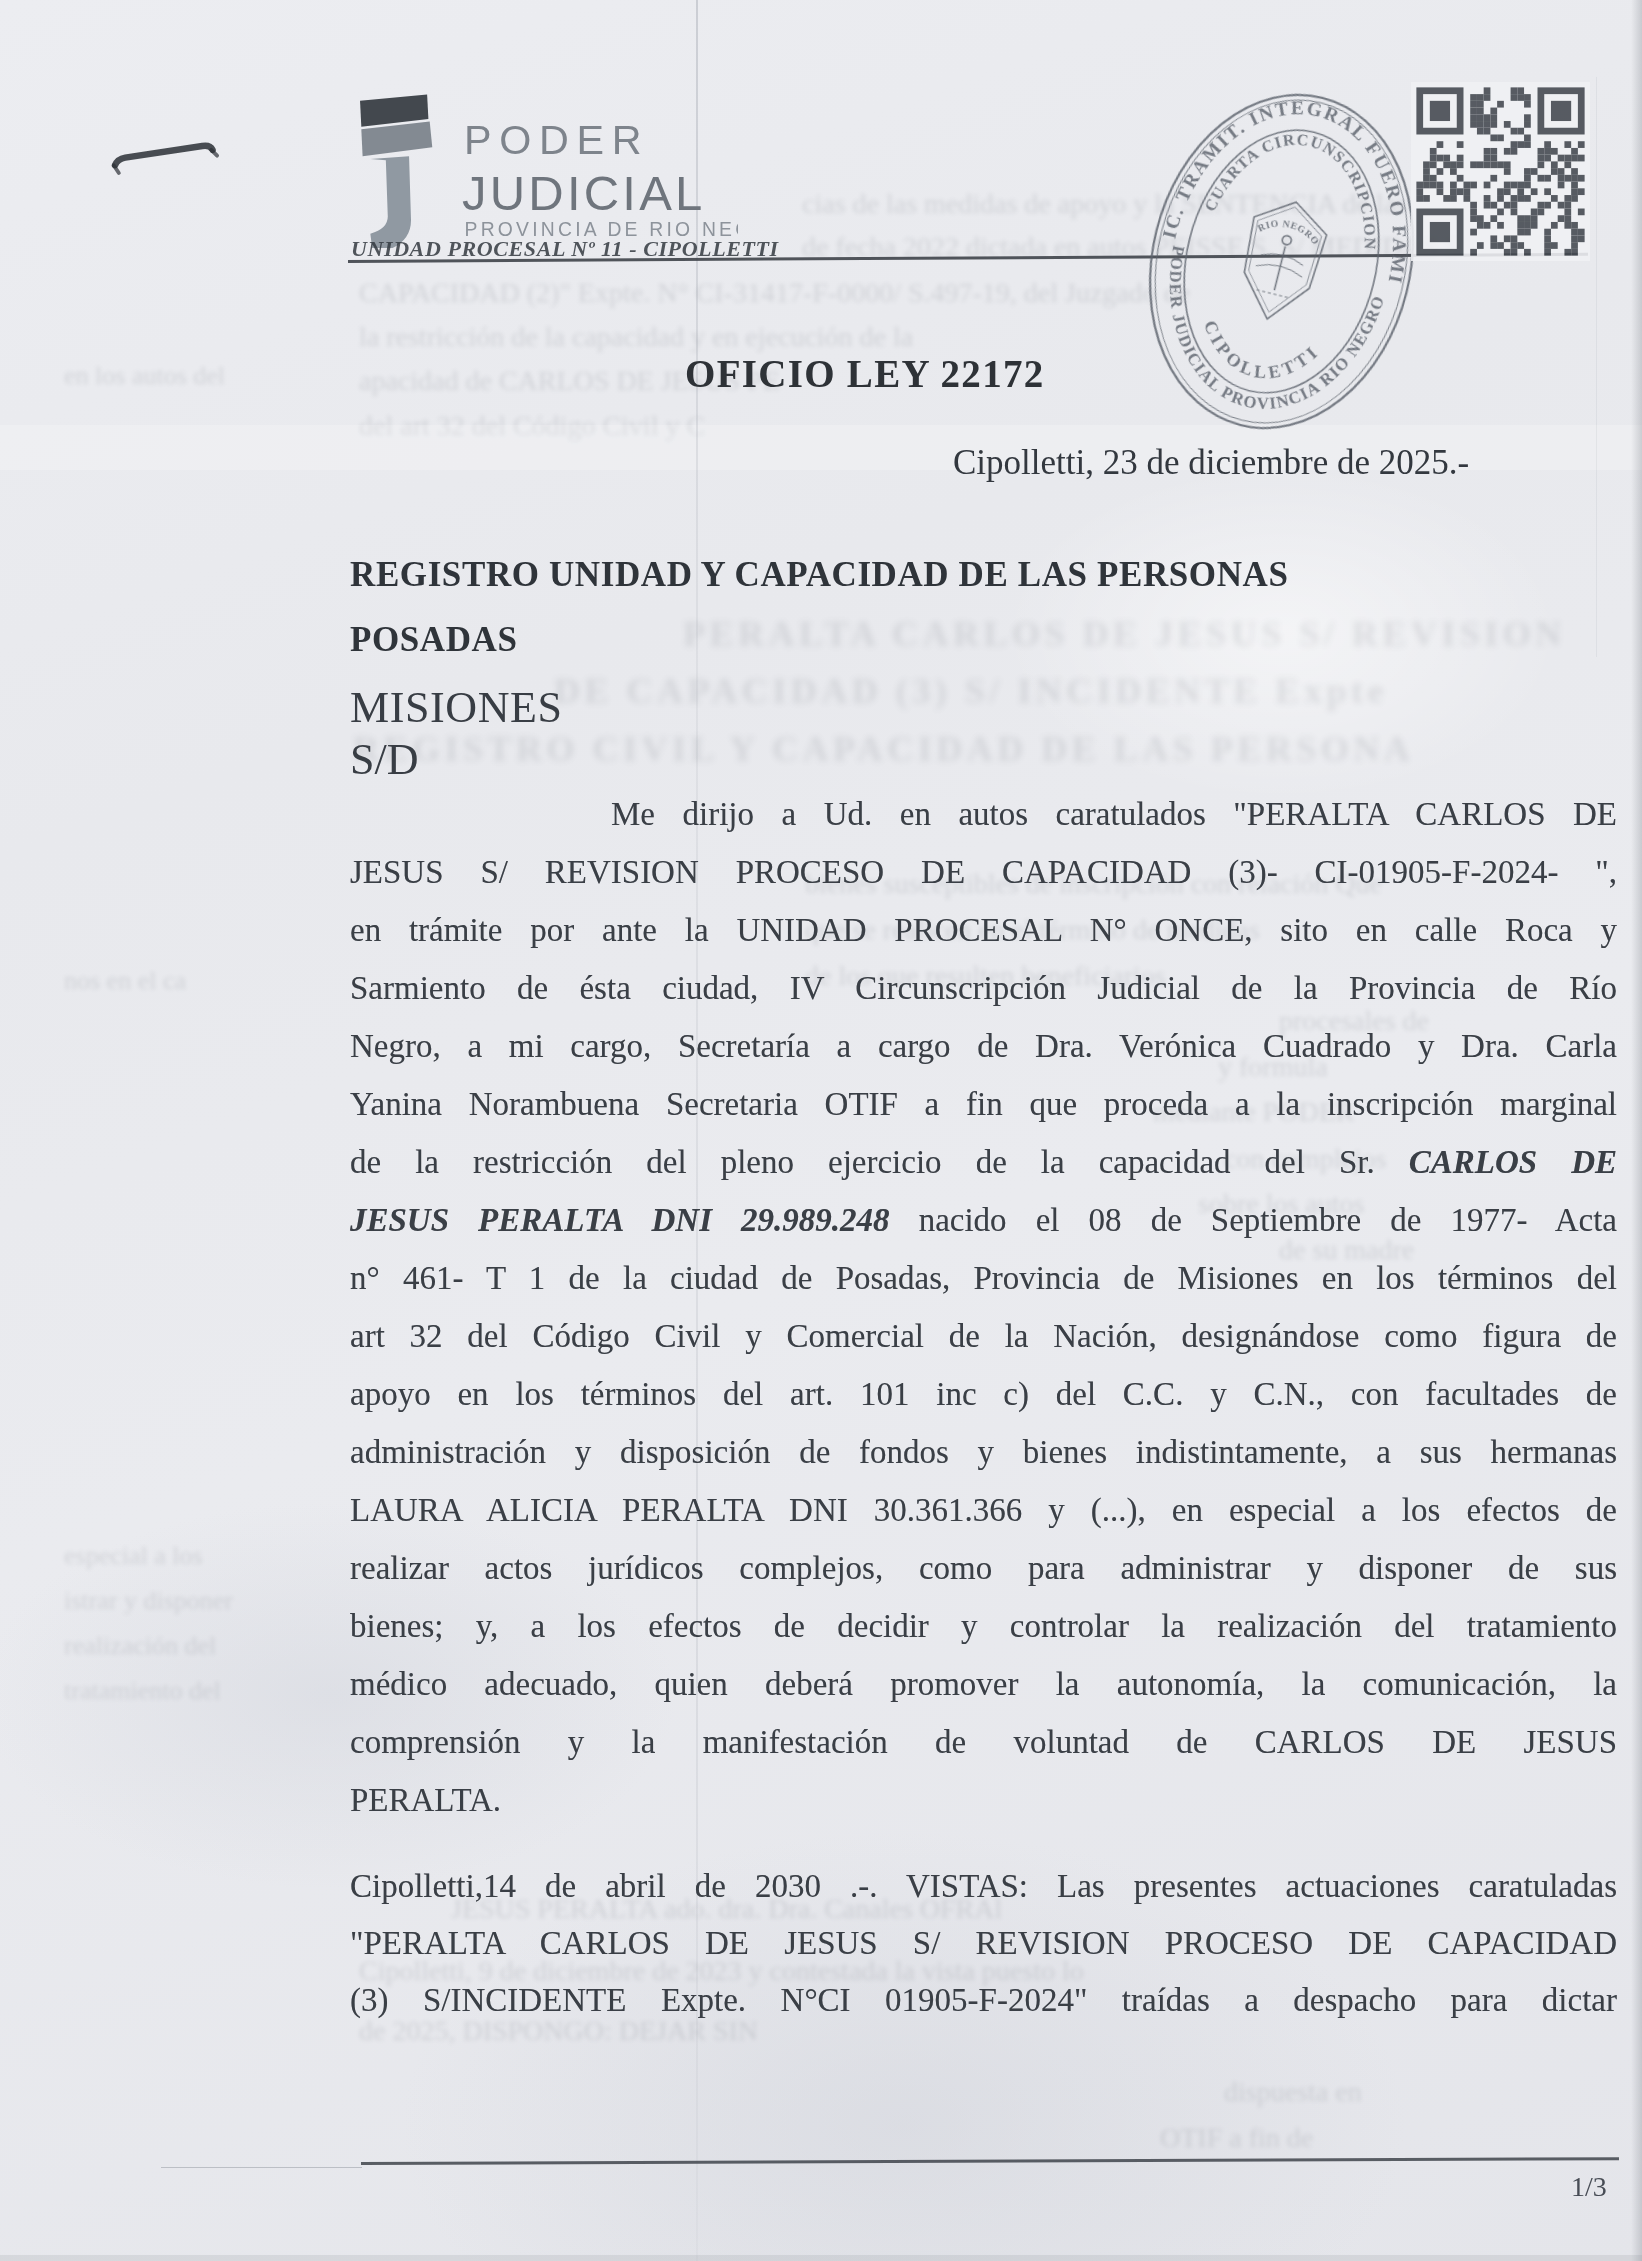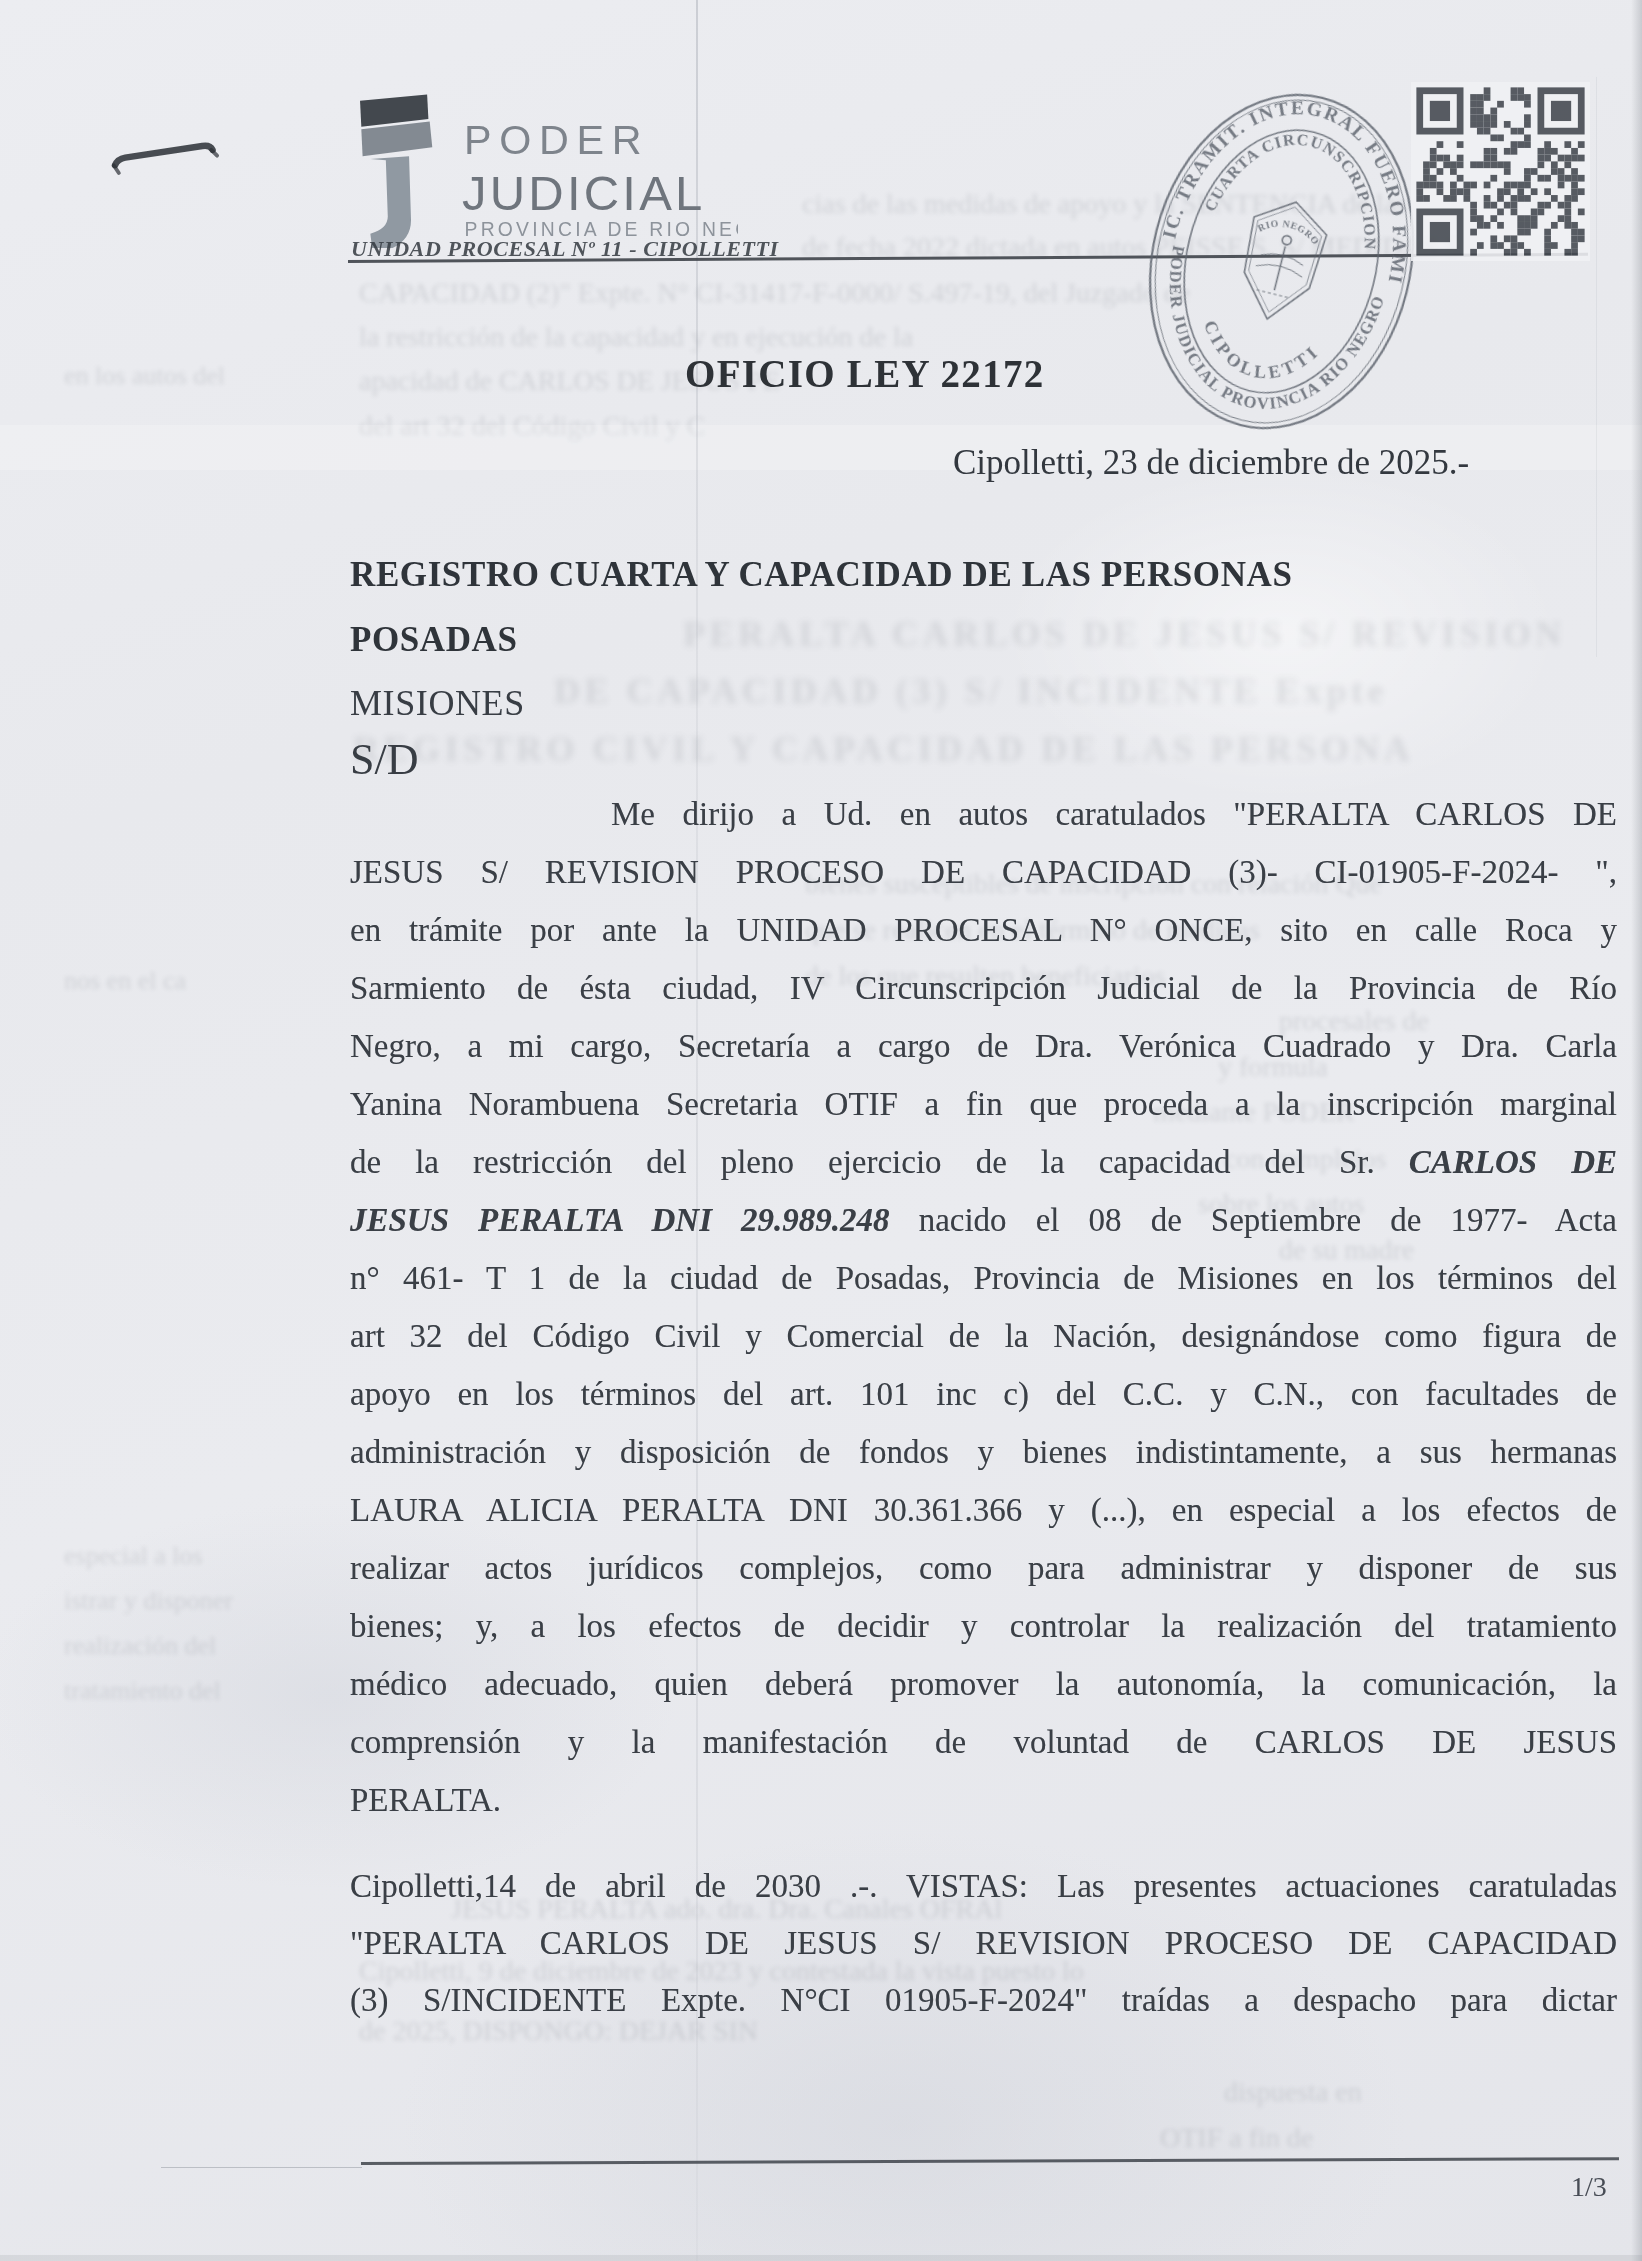--- a/index.html
+++ b/index.html
@@ -18,21 +18,21 @@
   .unit-line{left:351px;top:236px;font-size:22px;font-style:italic;font-weight:bold;
     color:#343a41;letter-spacing:0.6px;opacity:.85;}
   .rule-top{left:348px;top:260px;width:1240px;height:3.2px;background:#3a3f46;opacity:.88;
     transform:rotate(-0.33deg);transform-origin:left center;}
   
   .doc-title{left:685px;top:351px;font-size:39px;font-weight:bold;letter-spacing:1.3px;color:#2e3237;font-family:Liberation Serif, serif;}
   .date-line{left:953px;top:443px;font-size:35px;color:#33383f;}
   
   .rcpt1{left:350px;top:555px;font-size:35px;font-weight:bold;letter-spacing:0.6px;color:#2f343a;}
   .rcpt2{left:350px;top:620px;font-size:35px;font-weight:bold;letter-spacing:0.6px;color:#2f343a;}
-  .rcpt3{left:350px;top:682px;font-size:36px;letter-spacing:0.6px;color:#383d44;}
+  .rcpt3{left:350px;top:682px;font-size:44px;letter-spacing:0.6px;color:#383d44;}
   .rcpt4{left:350px;top:734px;font-size:44px;color:#383d44;}
   
   .para{left:350px;width:1267px;font-size:33px;color:#3a3f46;word-spacing:2.6px;
     text-shadow:0 0 0.6px rgba(58,63,70,.35);}
   #para1{top:785px;}
   #para2{top:1858px;}
   .bline{text-align:justify;text-align-last:justify;height:58px;line-height:58px;
     white-space:normal;overflow:visible;}
   #para2 .bline{height:57px;line-height:57px;}
   .bline.indent{text-indent:261px;}
@@ -360,21 +360,21 @@
       <rect x="198" y="18" width="50" height="50" fill="#f0f1f4"></rect>
       <rect x="208" y="28" width="30" height="30" fill="#43484f"></rect>
       <rect x="8" y="188" width="70" height="70" fill="#43484f"></rect>
       <rect x="18" y="198" width="50" height="50" fill="#f0f1f4"></rect>
       <rect x="28" y="208" width="30" height="30" fill="#43484f"></rect>
     </svg>
 
   <div class="abs doc-title">OFICIO LEY 22172</div>
   <div class="abs date-line">Cipolletti, 23 de diciembre de 2025.-</div>
 
-  <div class="abs rcpt1">REGISTRO CUARTA Y CAPACIDAD DE LAS PERSONAS</div>
+  <div class="abs rcpt1">REGISTRO UNIDAD Y CAPACIDAD DE LAS PERSONAS</div>
   <div class="abs rcpt2">POSADAS</div>
   <div class="abs rcpt3">MISIONES</div>
   <div class="abs rcpt4">S/D</div>
 
   <div id="para1" class="abs para">
       <div class="bline indent"><span>Me dirijo a Ud. en autos caratulados "PERALTA CARLOS DE</span></div>
       <div class="bline"><span>JESUS S/ REVISION PROCESO DE CAPACIDAD (3)- CI-01905-F-2024- ",</span></div>
       <div class="bline"><span>en trámite por ante la UNIDAD PROCESAL N° ONCE, sito en calle Roca y</span></div>
       <div class="bline"><span>Sarmiento de ésta ciudad, IV Circunscripción Judicial de la Provincia de Río</span></div>
       <div class="bline"><span>Negro, a mi cargo, Secretaría a cargo de Dra. Verónica Cuadrado y Dra. Carla</span></div>

